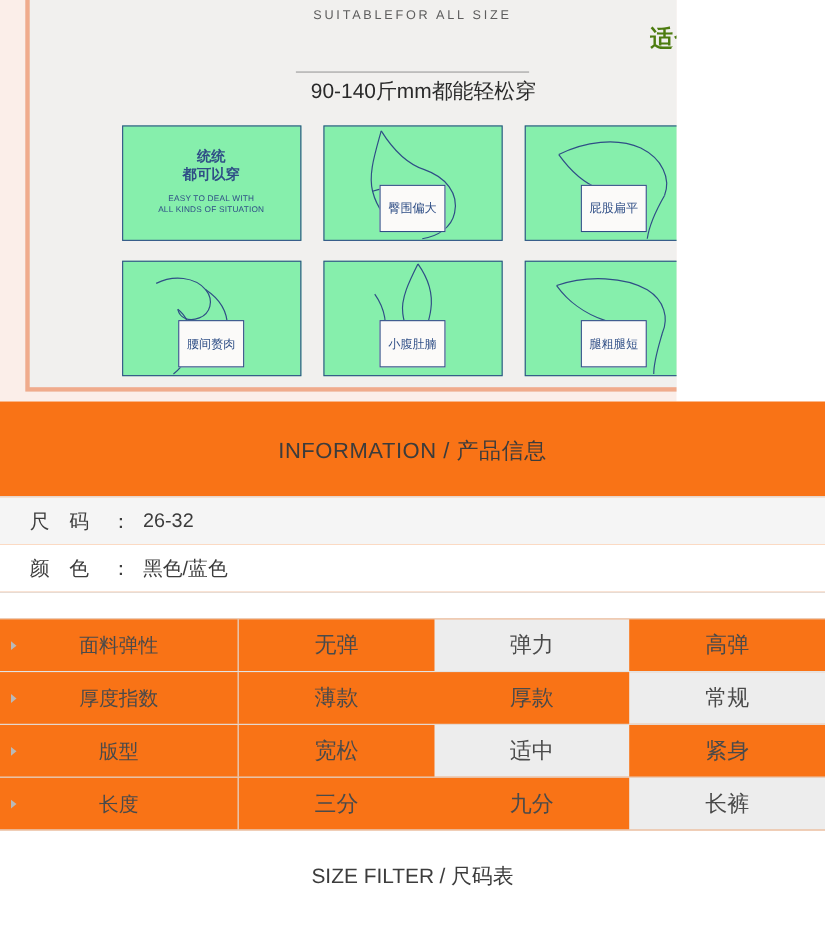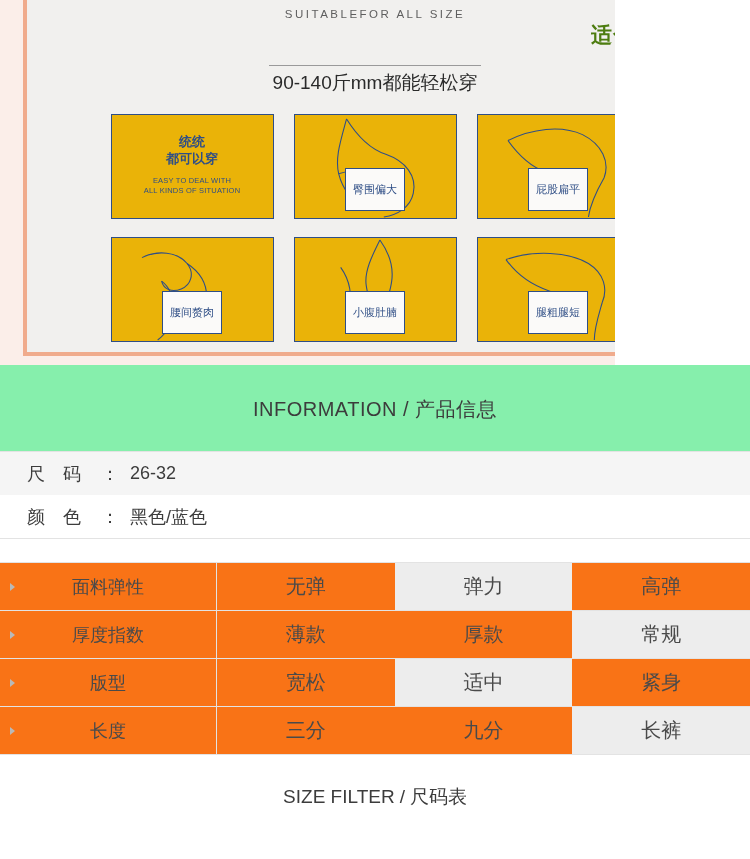--- a/index.html
+++ b/index.html
@@ -66,21 +66,21 @@
     top: 101px;
     left: 50%;
     transform: translateX(-50%);
     width: 212px;
     height: 1px;
     background: #9a9a9a;
   }
   .sub-cn {
     position: absolute;
     top: 106px;
-    left: 0;
+    left: 10px;
     width: 100%;
     text-align: center;
     font-size: 19px;
     color: #2a2a2a;
   }
 
   .cards {
     position: absolute;
     top: 150px;
     left: 50%;
@@ -88,21 +88,21 @@
     width: 530px;
     display: flex;
     flex-wrap: wrap;
     gap: 18px 20px;
     justify-content: center;
   }
   .card {
     position: relative;
     width: 163px;
     height: 105px;
-    background: #eab308;
+    background: #86efac;
     border: 1px solid #2f4e86;
     box-sizing: border-box;
   }
   .card-text-block {
     position: absolute;
     left: 0;
     top: 18px;
     width: 100%;
     text-align: center;
   }
@@ -141,21 +141,21 @@
   .card svg path, .card svg line {
     fill: none;
     stroke: #2f4e86;
     stroke-width: 1.1;
   }
 
   
   .info-section {
     position: relative;
     width: 750px;
-    background: #86efac;
+    background: #f97316;
   }
   .info-heading {
     text-align: center;
     padding: 31px 0 28px 0;
     font-size: 20px;
     color: #3c3c3c;
     letter-spacing: 0.5px;
   }
   .info-heading .slash {
     color: #3c3c3c;

